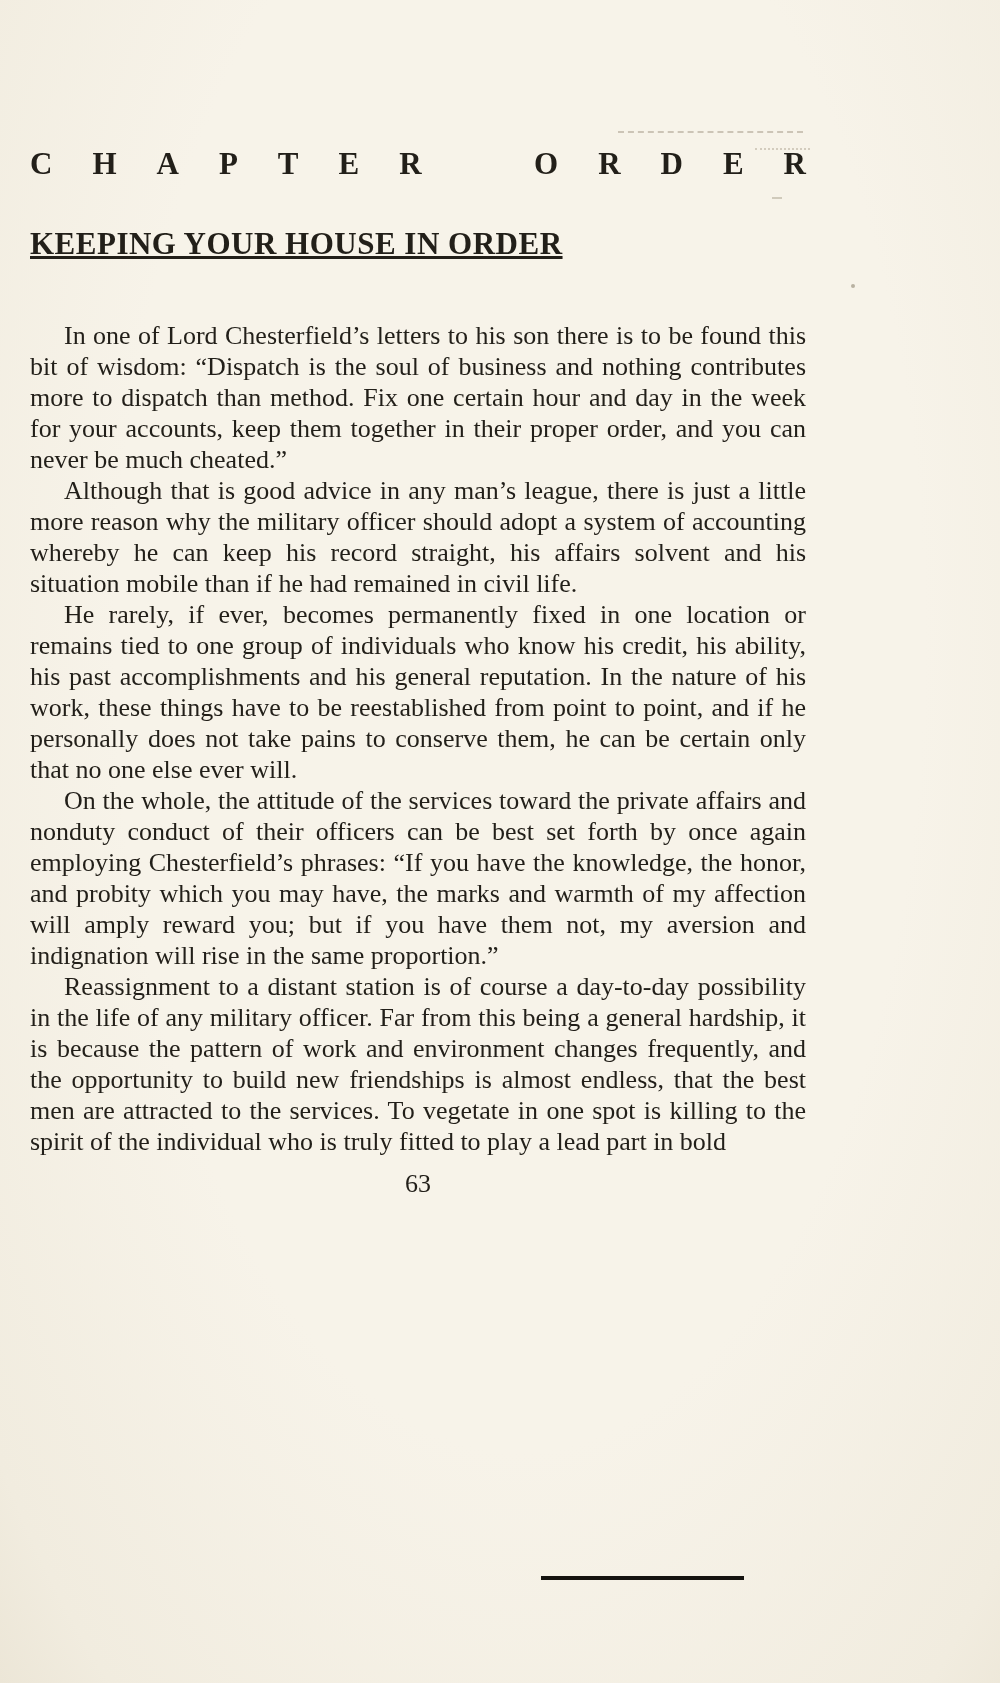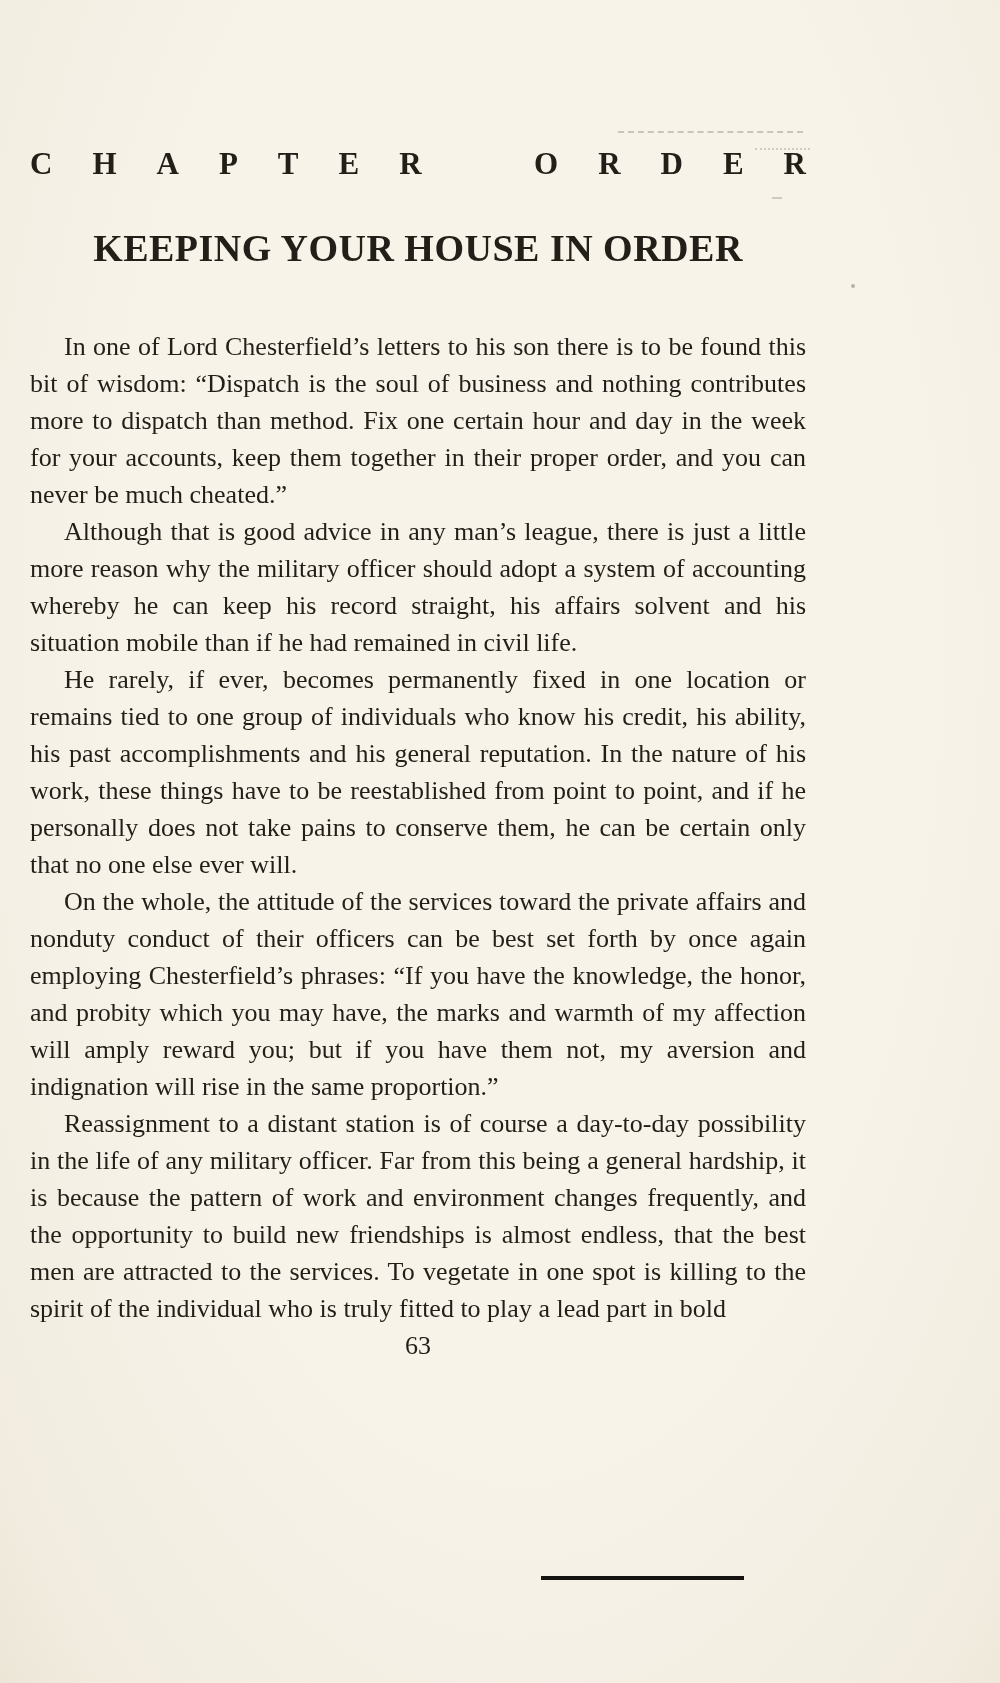--- a/index.html
+++ b/index.html
@@ -31,39 +31,40 @@
     font-weight: bold;
     white-space: nowrap;
   }
   .chapter-word {
     letter-spacing: 40px;
     margin-right: -40px;
   }
 
   .title {
     margin: 44px 0 0 0;
-    text-align: center;
-    font-size: 38px;
+    text-align: left;
+    font-size: 31px;
     font-weight: bold;
     letter-spacing: 0.5px;
+    text-decoration: underline;
   }
 
   .body-text {
     margin-top: 58px;
     font-size: 26px;
-    line-height: 37px;
+    line-height: 31px;
     text-align: justify;
   }
   .body-text p {
     margin: 0;
     text-indent: 34px;
   }
 
   .page-number {
-    margin-top: 4px;
+    margin-top: 12px;
     text-align: center;
     font-size: 26px;
   }
 
   
   .artifact { position: absolute; pointer-events: none; }
   .artifact-dashes-1 {
     left: 618px; top: 131px; width: 185px; height: 0;
     border-top: 2px dashed #a99f8d; opacity: 0.55;
   }

